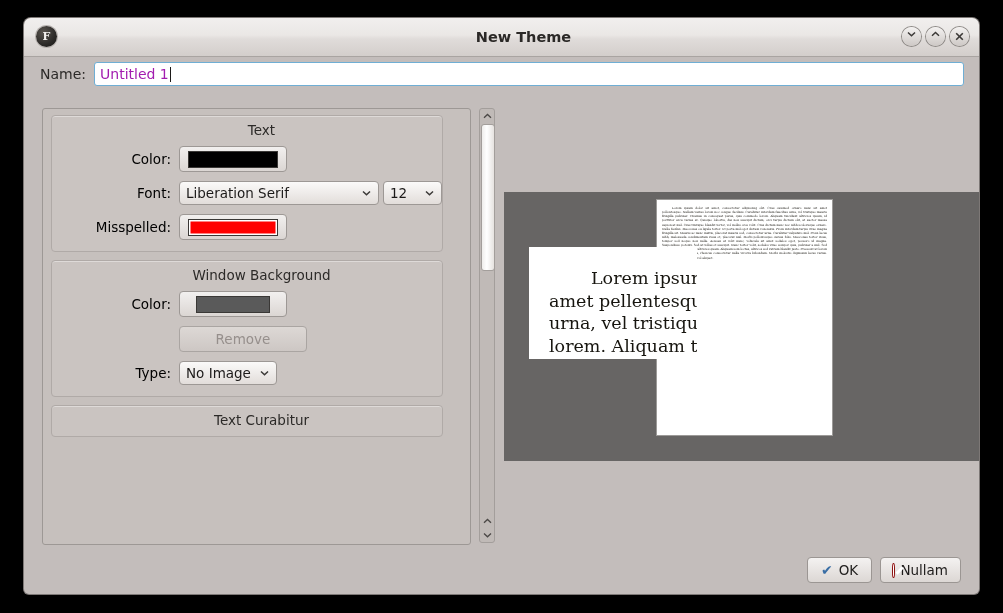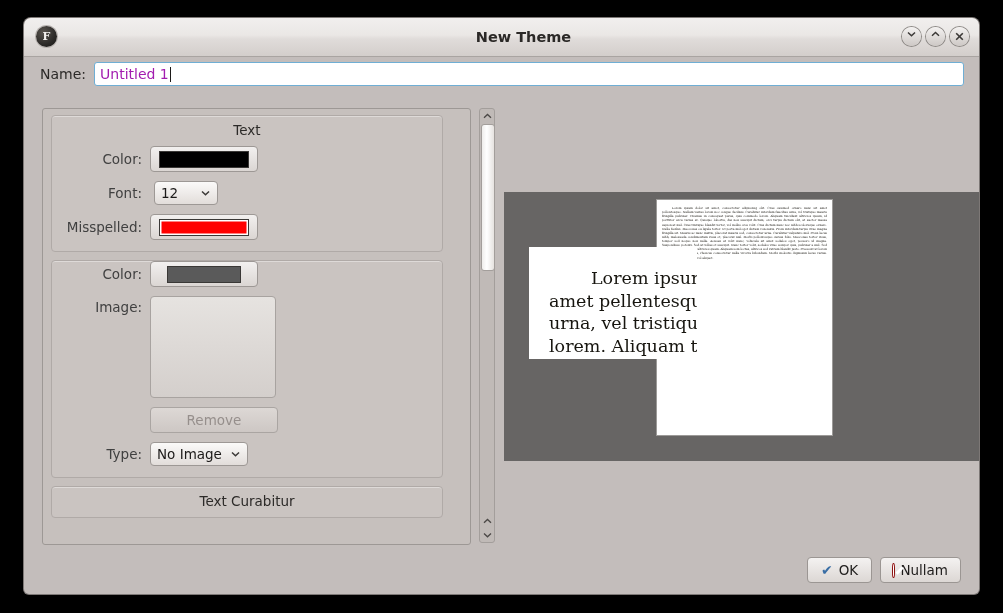--- a/index.html
+++ b/index.html
@@ -133,39 +133,40 @@
     width: 408px;
   }
 
   .groupbox {
     position: relative;
     margin: 6px 8px 8px 8px;
     background: rgba(255,255,255,0.07);
     border: 1px solid #b0aaa7;
     border-radius: 4px;
     box-shadow: inset 0 1px 0 rgba(255,255,255,0.38);
+    padding-left: 29px;
   }
   .group-title {
     text-align: center;
     font-size: 13.5px;
     color: #2c2a28;
     padding: 6px 0 8px 0;
   }
   .field-row {
     display: flex;
     align-items: center;
     margin: 0 0 9px 0;
     min-height: 22px;
   }
   .field-label {
     width: 90px;
     text-align: right;
     padding-right: 8px;
     font-size: 13.5px;
-    color: #404040;
+    color: #000000;
     flex: none;
   }
 
   .swatch-btn {
     height: 24px;
     background: linear-gradient(to bottom, #f2f0ef, #dbd6d3);
     border: 1px solid #9d9895;
     border-radius: 4px;
     display: flex;
     align-items: center;
@@ -376,50 +377,53 @@
 
           <div class="field-row">
             <div class="field-label">Color:</div>
             <div class="swatch-btn" style="width:100px">
               <div class="swatch" style="width:88px;background:#000000"></div>
             </div>
           </div>
 
           <div class="field-row">
             <div class="field-label">Font:</div>
+            <div class="combo combo-font">
+              <span>Liberation Serif</span>
+              <svg class="chev" width="9" height="6" viewBox="0 0 9 6">
+                  <path d="M1 1.5 L4.5 4.8 L8 1.5" stroke="#3b3937" stroke-width="1.5" fill="none"></path>
+                </svg>
+            </div>
             <div class="combo combo-size">
               <span>12</span>
               <svg class="chev" width="9" height="6" viewBox="0 0 9 6">
                   <path d="M1 1.5 L4.5 4.8 L8 1.5" stroke="#3b3937" stroke-width="1.5" fill="none"></path>
                 </svg>
             </div>
           </div>
 
           <div class="field-row">
             <div class="field-label">Misspelled:</div>
             <div class="swatch-btn" style="width:100px">
               <div class="swatch" style="width:88px;background:#ff0000;box-shadow:inset 0 0 0 1.5px #fff"></div>
             </div>
           </div>
           <div style="height:2px"></div>
         </div>
 
         <div class="groupbox">
+          <div class="group-title">Window Background</div>
 
           <div class="field-row">
             <div class="field-label">Color:</div>
             <div class="swatch-btn" style="width:100px">
               <div class="swatch" style="width:72px;background:#5a5a5a"></div>
             </div>
           </div>
 
-          <div class="field-row" style="align-items:flex-start">
-            <div class="field-label" style="padding-top:3px">Image:</div>
-            <div class="image-preview"></div>
-          </div>
 
           <div class="field-row">
             <div class="field-label"></div>
             <div class="btn-disabled">Remove</div>
           </div>
 
           <div class="field-row">
             <div class="field-label">Type:</div>
             <div class="combo combo-type">
               <span>No Image</span>

